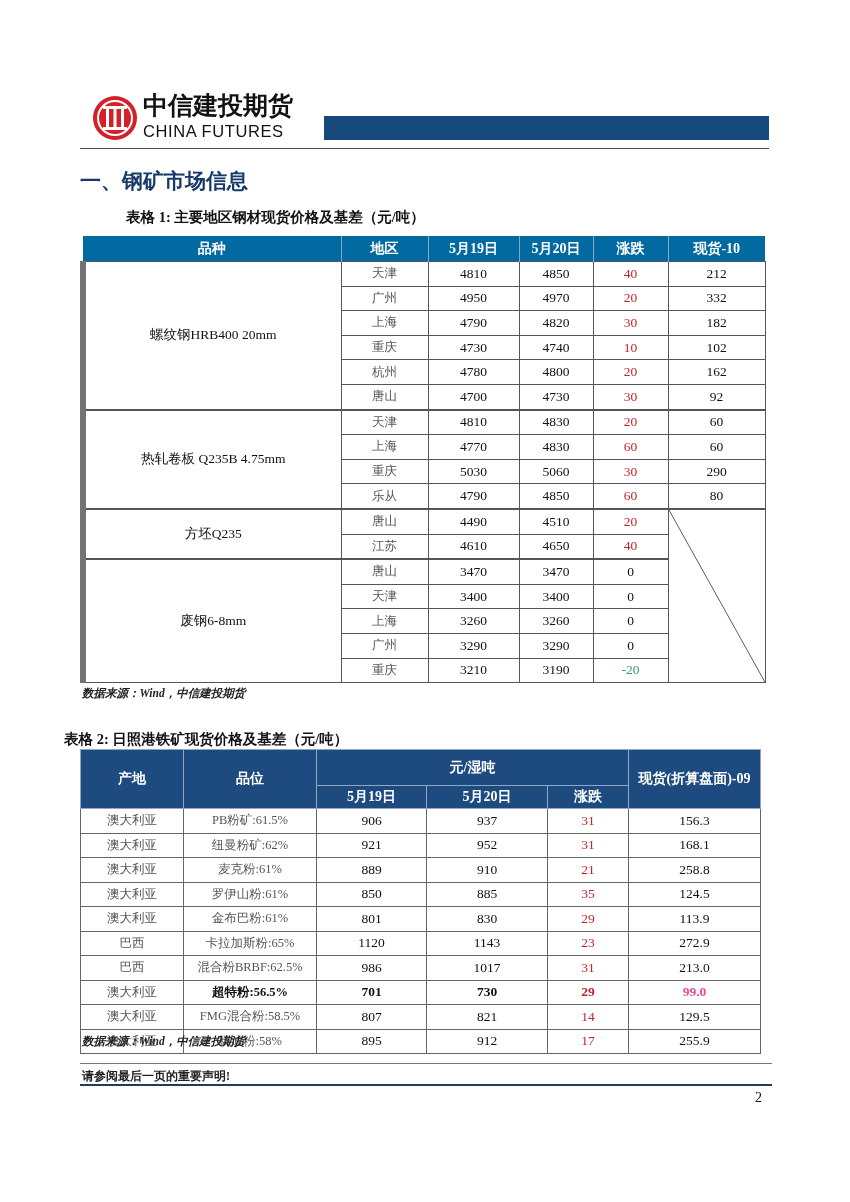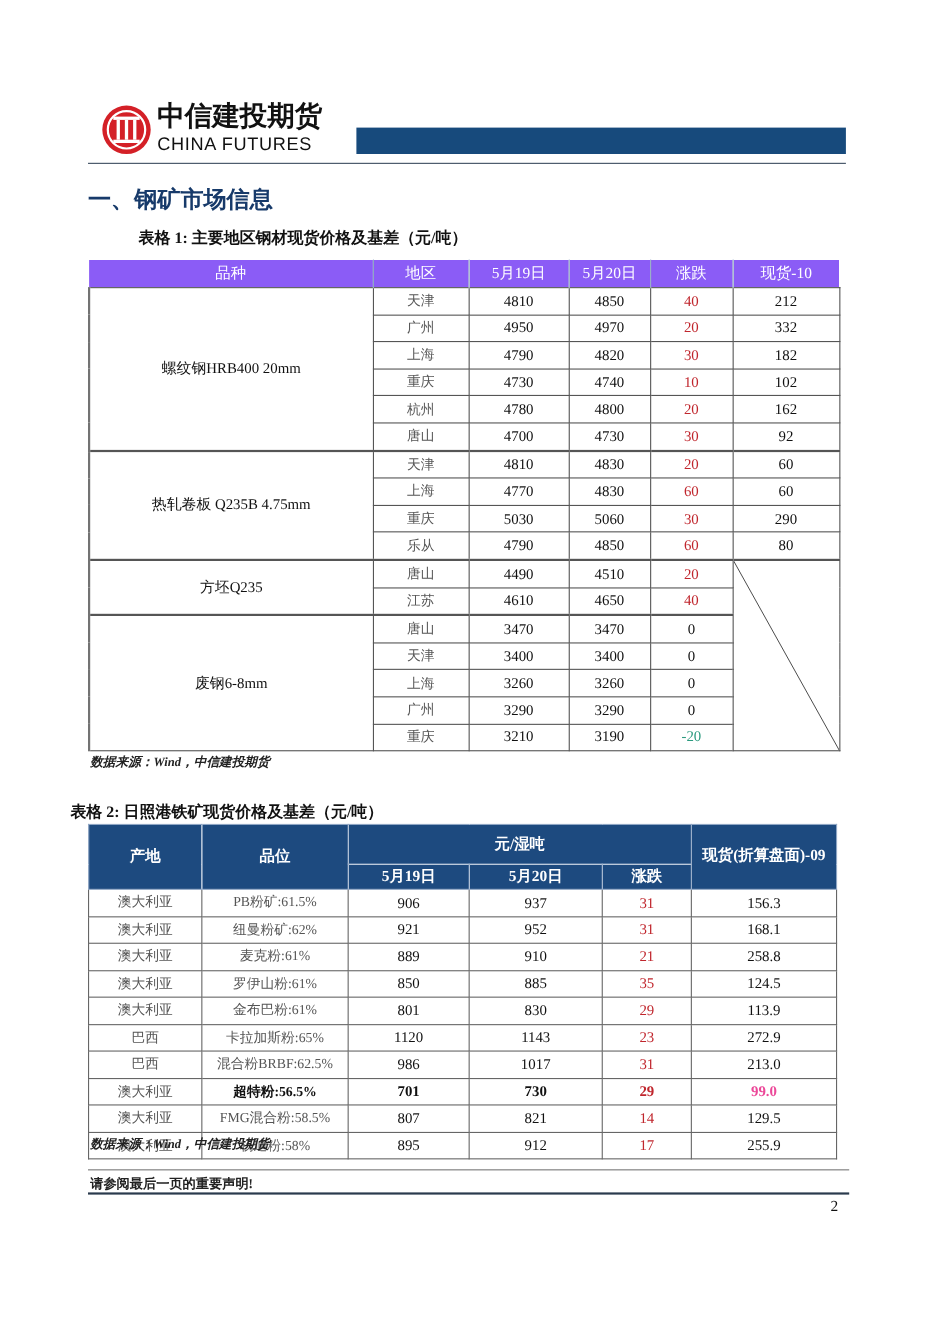--- a/index.html
+++ b/index.html
@@ -19,25 +19,25 @@
   .section-title { left:80px; top:168px; font-family:"DejaVu Sans", sans-serif; font-size:21px;
                    font-weight:bold; color:#173a6a; line-height:26px; }
 
   .caption { font-size:14.5px; font-weight:bold; line-height:18px; color:#111; }
 
   table { border-collapse:collapse; position:absolute; table-layout:fixed; }
   td, th { padding:0; text-align:center; vertical-align:middle; overflow:hidden; white-space:nowrap; }
 
   
   #t1 { left:80px; top:236px; width:682px; }
-  #t1 th { background:#8b5cf6; color:#ffffff; font-size:14px; height:25px; border-left:1px solid #8fa6c4; font-weight:normal; }
+  #t1 th { background:#0369a1; color:#ffffff; font-size:14px; height:25px; border-left:1px solid #8fa6c4; font-weight:bold; }
   #t1 th:first-child { border-left:none; }
   #t1 td { height:23.6px; border:1px solid #555; font-size:13.5px; }
   #t1 td.region { color:#555; font-family:"DejaVu Sans", sans-serif; font-size:12.5px; }
-  #t1 td.prod { font-size:13.5px; color:#111; border-left:2px solid #737373; }
+  #t1 td.prod { font-size:13.5px; color:#111; border-left:6px solid #737373; }
   #t1 tr.grp-start td { border-top:2px solid #555; }
   .up { color:#c0262d; }
   .down { color:#2c9a7f; }
   .flat { color:#111; }
 
   .diag-cell { position:relative; }
   .diag-svg { position:absolute; left:0; top:0; width:100%; height:100%; }
 
   .source { font-size:11.5px; font-style:italic; font-weight:bold; color:#222; line-height:14px; }
 

